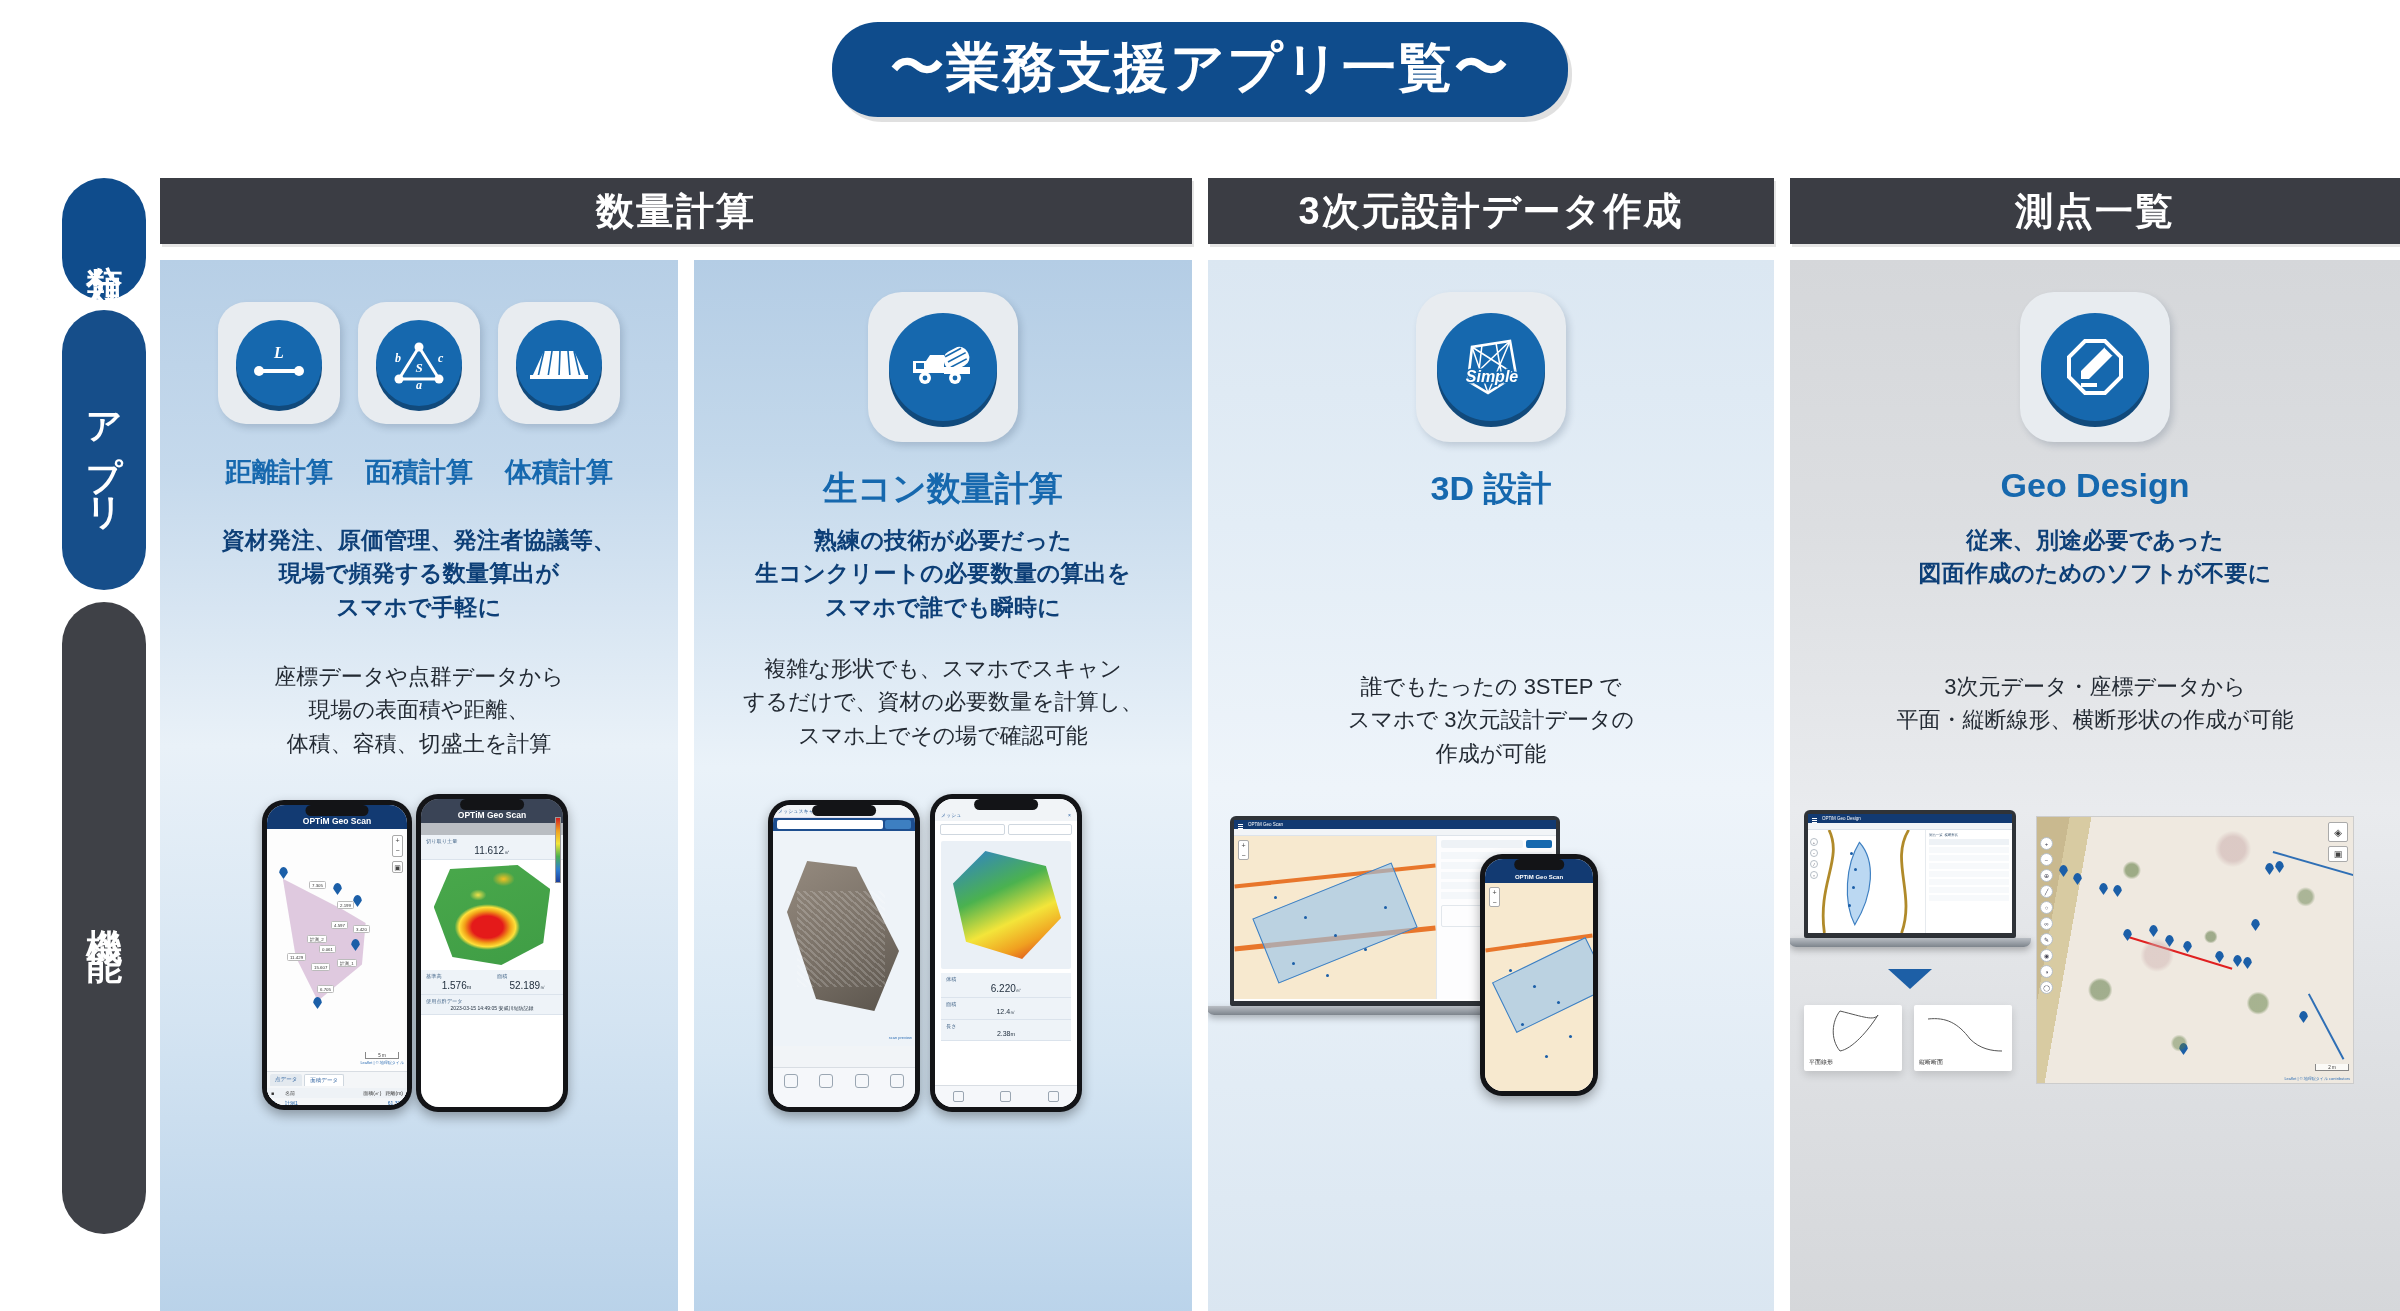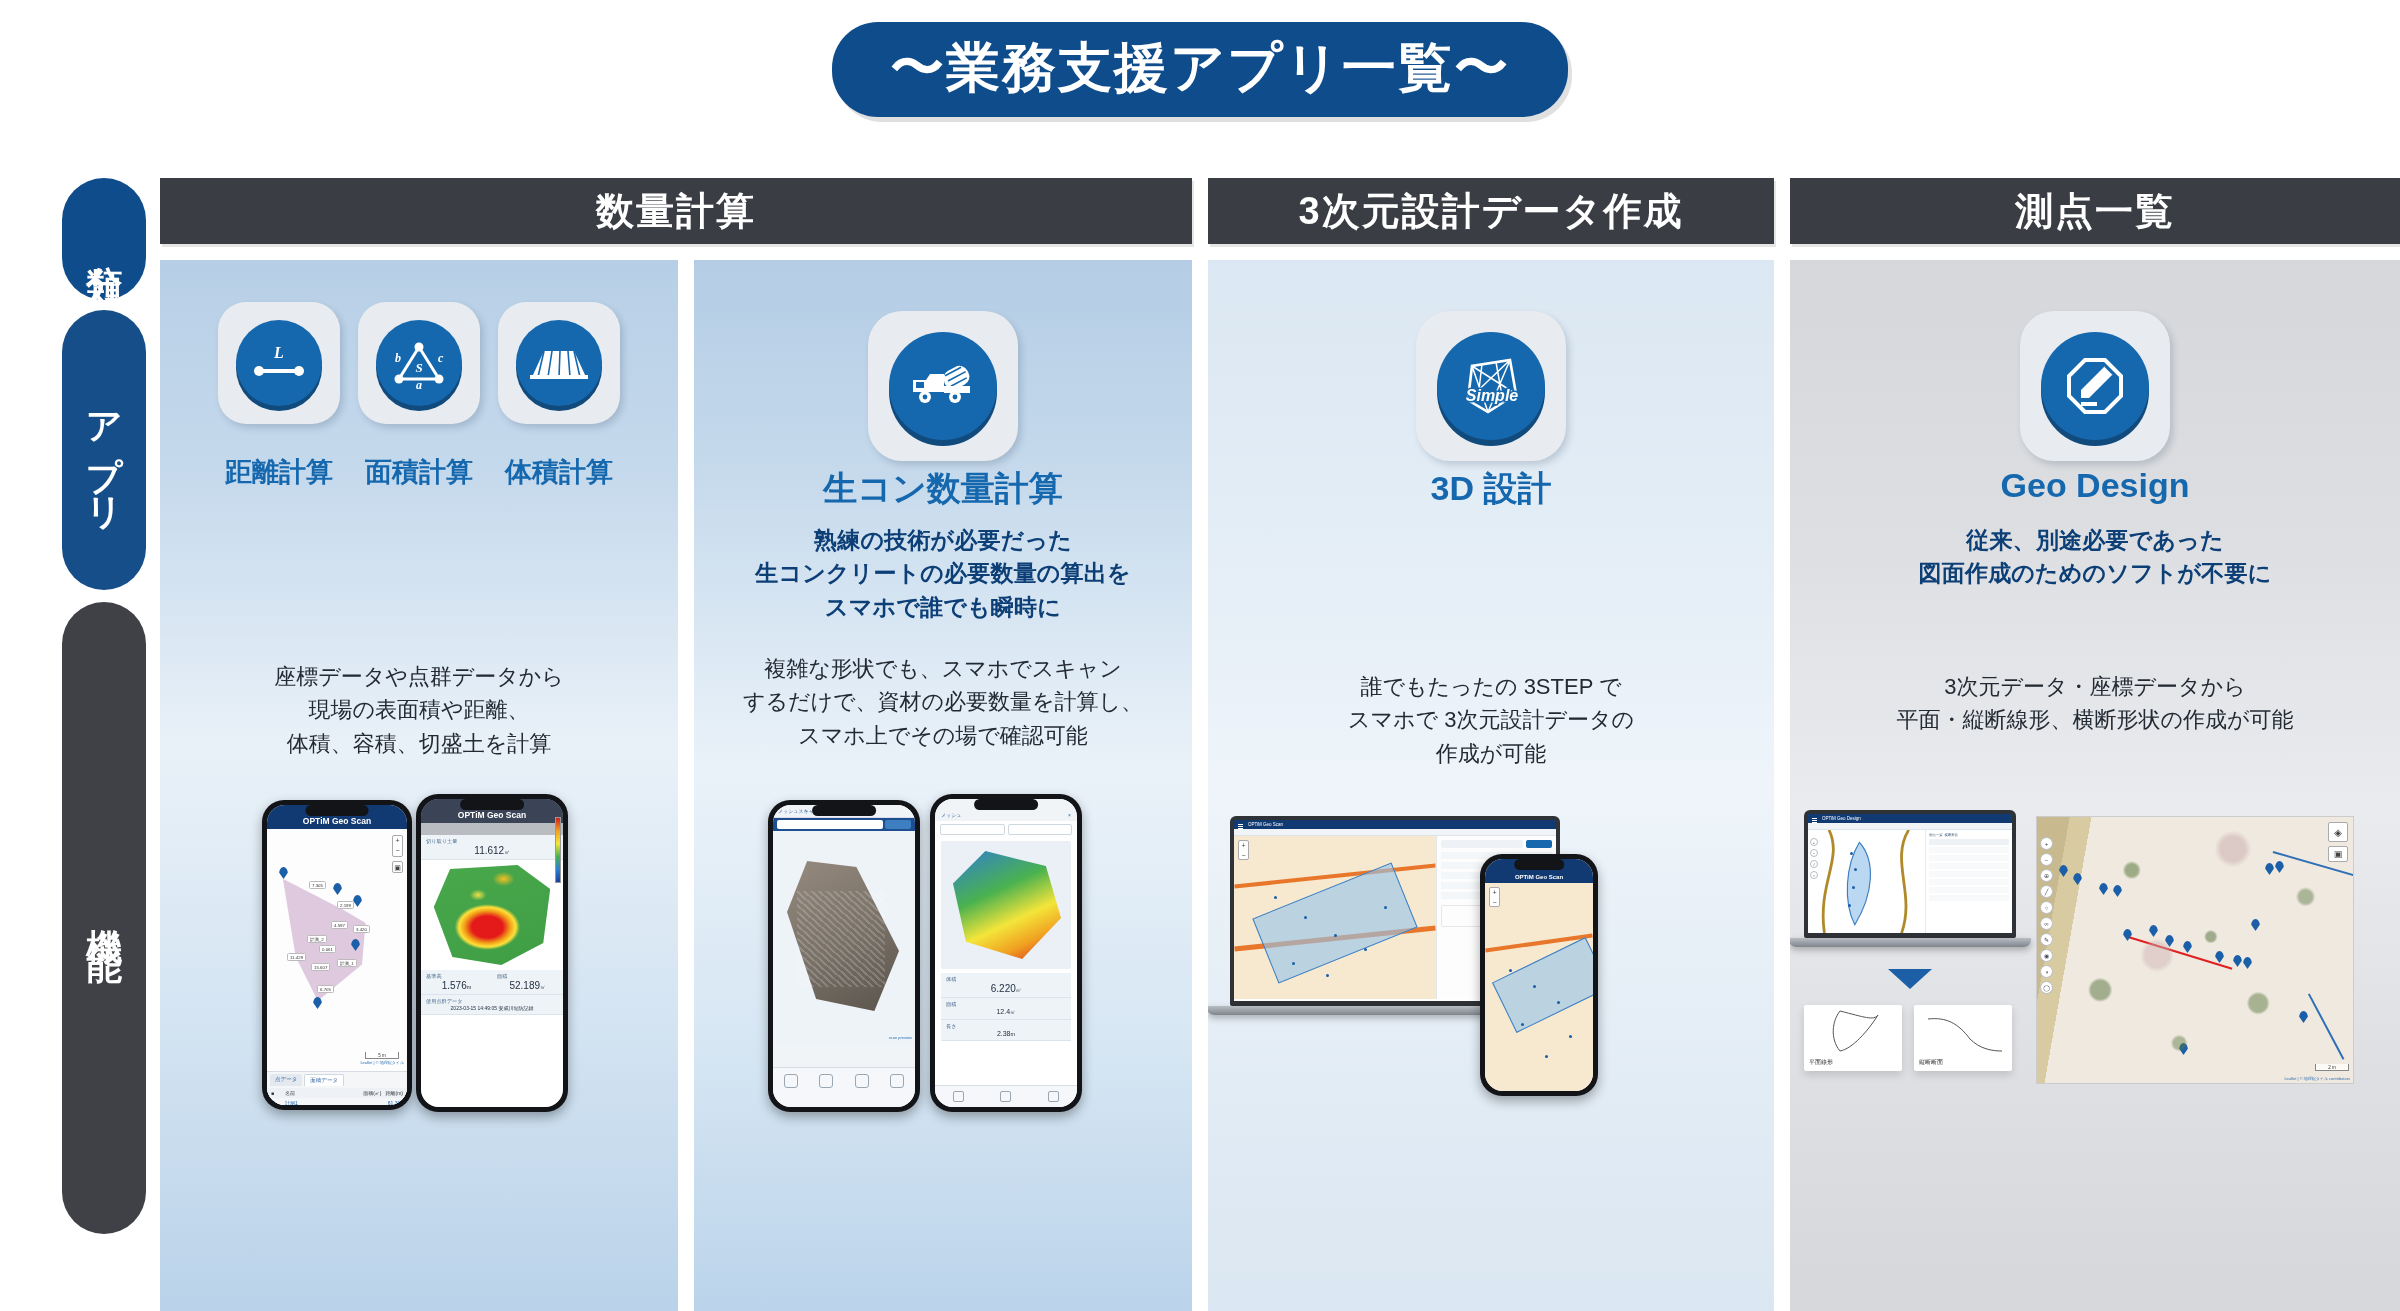--- a/index.html
+++ b/index.html
@@ -83,21 +83,21 @@
     position: absolute; top: 42px; left: 0; width: 100%;
     display: flex; justify-content: center; gap: 18px;
   }
   .app-tile {
     width: 122px; height: 122px;
     background: #e8ecf0;
     border-radius: 28px;
     display: flex; align-items: center; justify-content: center;
     box-shadow: 3px 4px 7px rgba(30,50,80,0.18);
   }
-  .app-tile.big { width: 150px; height: 150px; border-radius: 34px; margin-top: 19px; }
+  .app-tile.big { width: 150px; height: 150px; border-radius: 34px; }
   .disc {
     width: 86px; height: 86px; border-radius: 50%;
     background: #1668ae;
     display: flex; align-items: center; justify-content: center;
     box-shadow: 0 5px 0 #114a7c;
     position: relative;
   }
   .app-tile.big .disc { width: 108px; height: 108px; box-shadow: 0 6px 0 #114a7c; }
 
   
@@ -341,20 +341,21 @@
           </div>
         </div>
       </div>
 
       <div class="name-row" style="top:194px;">
         <div class="nm">距離計算</div>
         <div class="nm">面積計算</div>
         <div class="nm">体積計算</div>
       </div>
 
+      <div class="lead" style="top:264px;">資材発注、原価管理、発注者協議等、<br>現場で頻発する数量算出が<br>スマホで手軽に</div>
       <div class="sub" style="top:400px;">座標データや点群データから<br>現場の表面積や距離、<br>体積、容積、切盛土を計算</div>
 
       <div class="mock" style="left:102px; top:540px;">
         <div class="phone" style="width:150px; height:310px;">
           <div class="notch"></div>
           <div class="screen">
             <div class="appbar">OPTiM Geo Scan</div>
             <div class="map-area">
               <div class="zoombox" style="top:6px; height:22px;">+<br>−</div>
               <div class="zoombox" style="top:32px; height:12px; line-height:11px;">▣</div>

